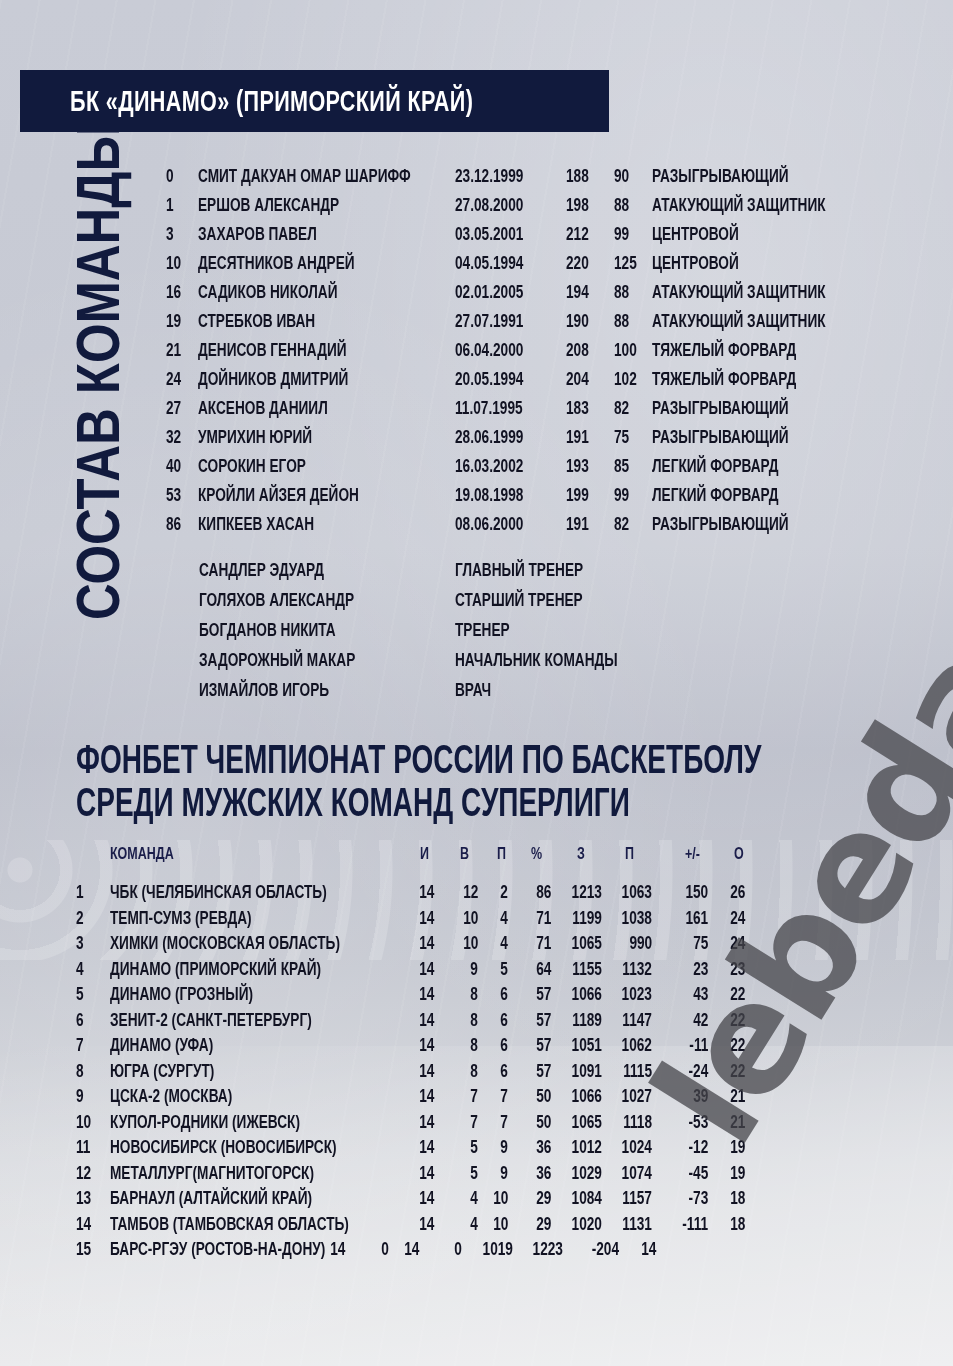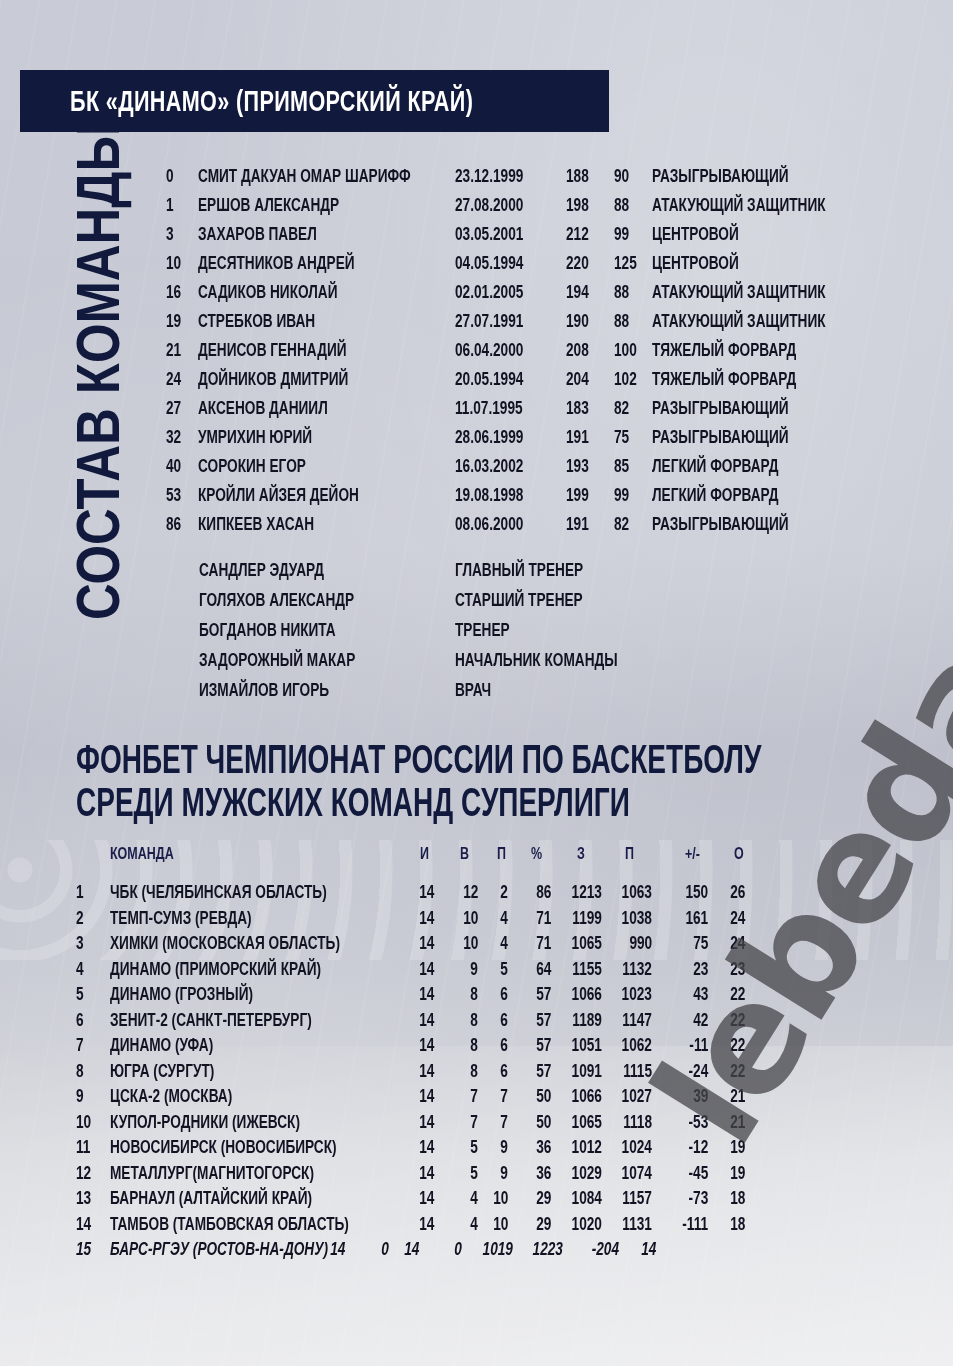--- a/index.html
+++ b/index.html
@@ -390,21 +390,21 @@
       <span style="left: 110px;">ТАМБОВ (ТАМБОВСКАЯ ОБЛАСТЬ)</span>
       <span style="left: auto; right: 519px; transform-origin: right top;">14</span>
       <span style="left: auto; right: 475px; transform-origin: right top;">4</span>
       <span style="left: auto; right: 445px; transform-origin: right top;">10</span>
       <span style="left: auto; right: 402px; transform-origin: right top;">29</span>
       <span style="left: auto; right: 351px; transform-origin: right top;">1020</span>
       <span style="left: auto; right: 301px; transform-origin: right top;">1131</span>
       <span style="left: auto; right: 245px; transform-origin: right top;">-111</span>
       <span style="left: auto; right: 208px; transform-origin: right top;">18</span>
     </div>
-    <div class="trow" style="top: 1239px; left: 0px; width: 864px; font-style: italic;">
+    <div class="trow" style="top: 1239px; left: 0px; width: 864px;">
       <span style="left: 76px;">15</span>
       <span style="left: 110px;">БАРС-РГЭУ (РОСТОВ-НА-ДОНУ)</span>
       <span style="left: auto; right: 519px; transform-origin: right top;">14</span>
       <span style="left: auto; right: 475px; transform-origin: right top;">0</span>
       <span style="left: auto; right: 445px; transform-origin: right top;">14</span>
       <span style="left: auto; right: 402px; transform-origin: right top;">0</span>
       <span style="left: auto; right: 351px; transform-origin: right top;">1019</span>
       <span style="left: auto; right: 301px; transform-origin: right top;">1223</span>
       <span style="left: auto; right: 245px; transform-origin: right top;">-204</span>
       <span style="left: auto; right: 208px; transform-origin: right top;">14</span>

